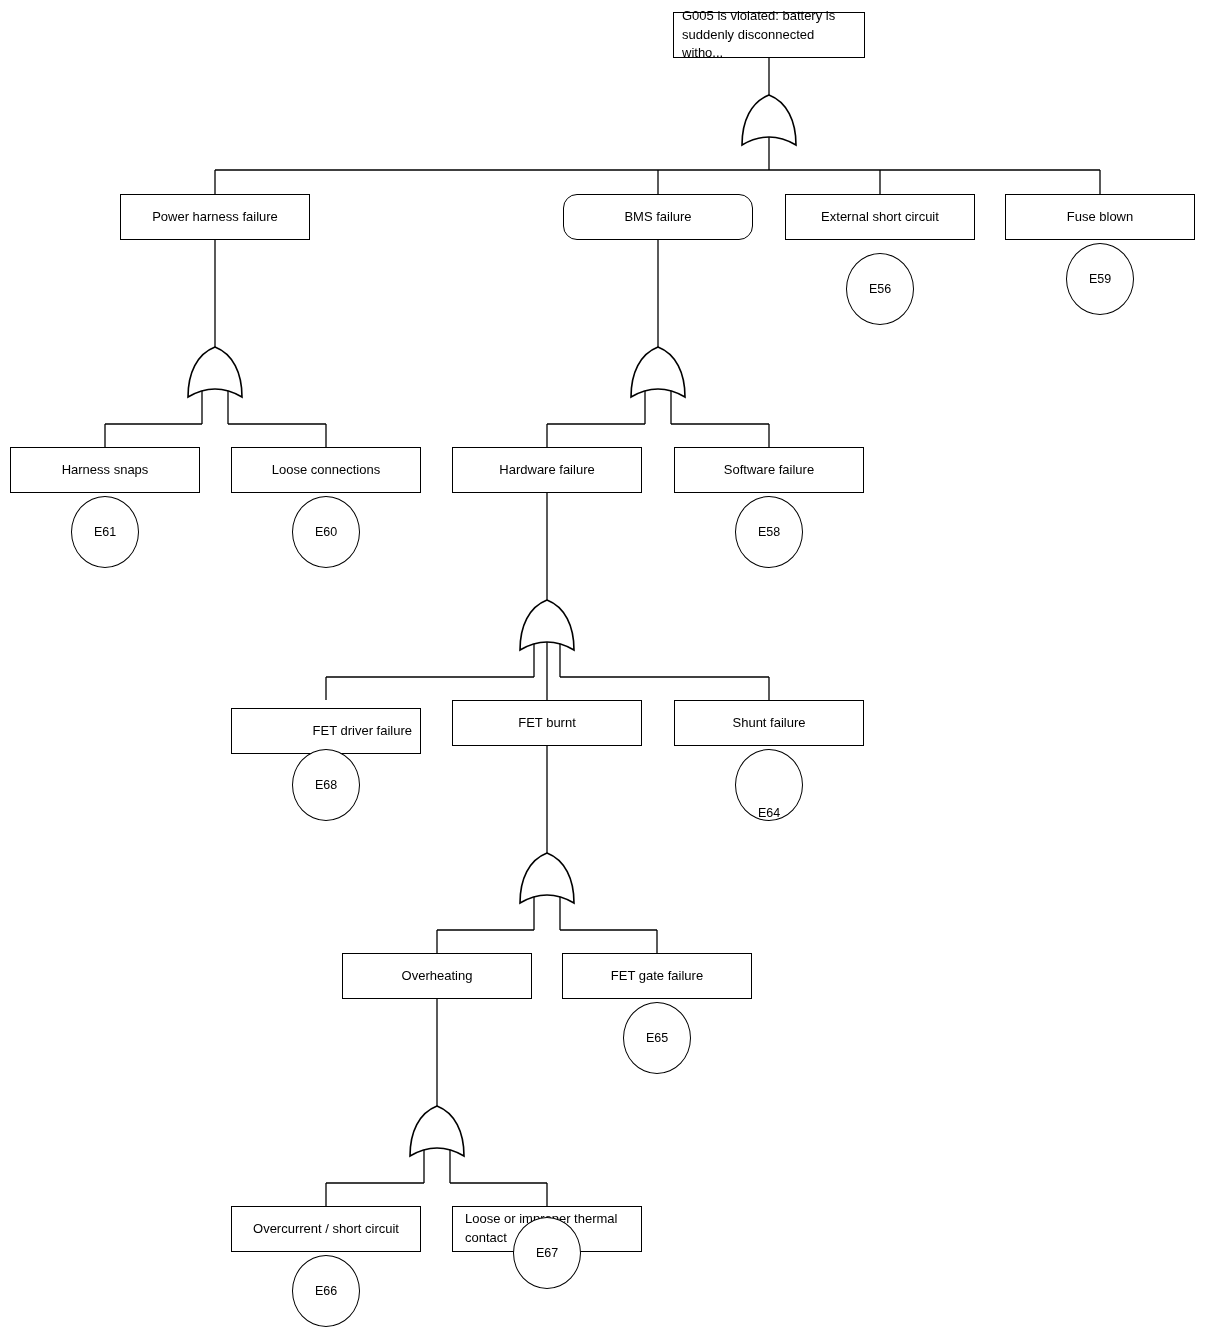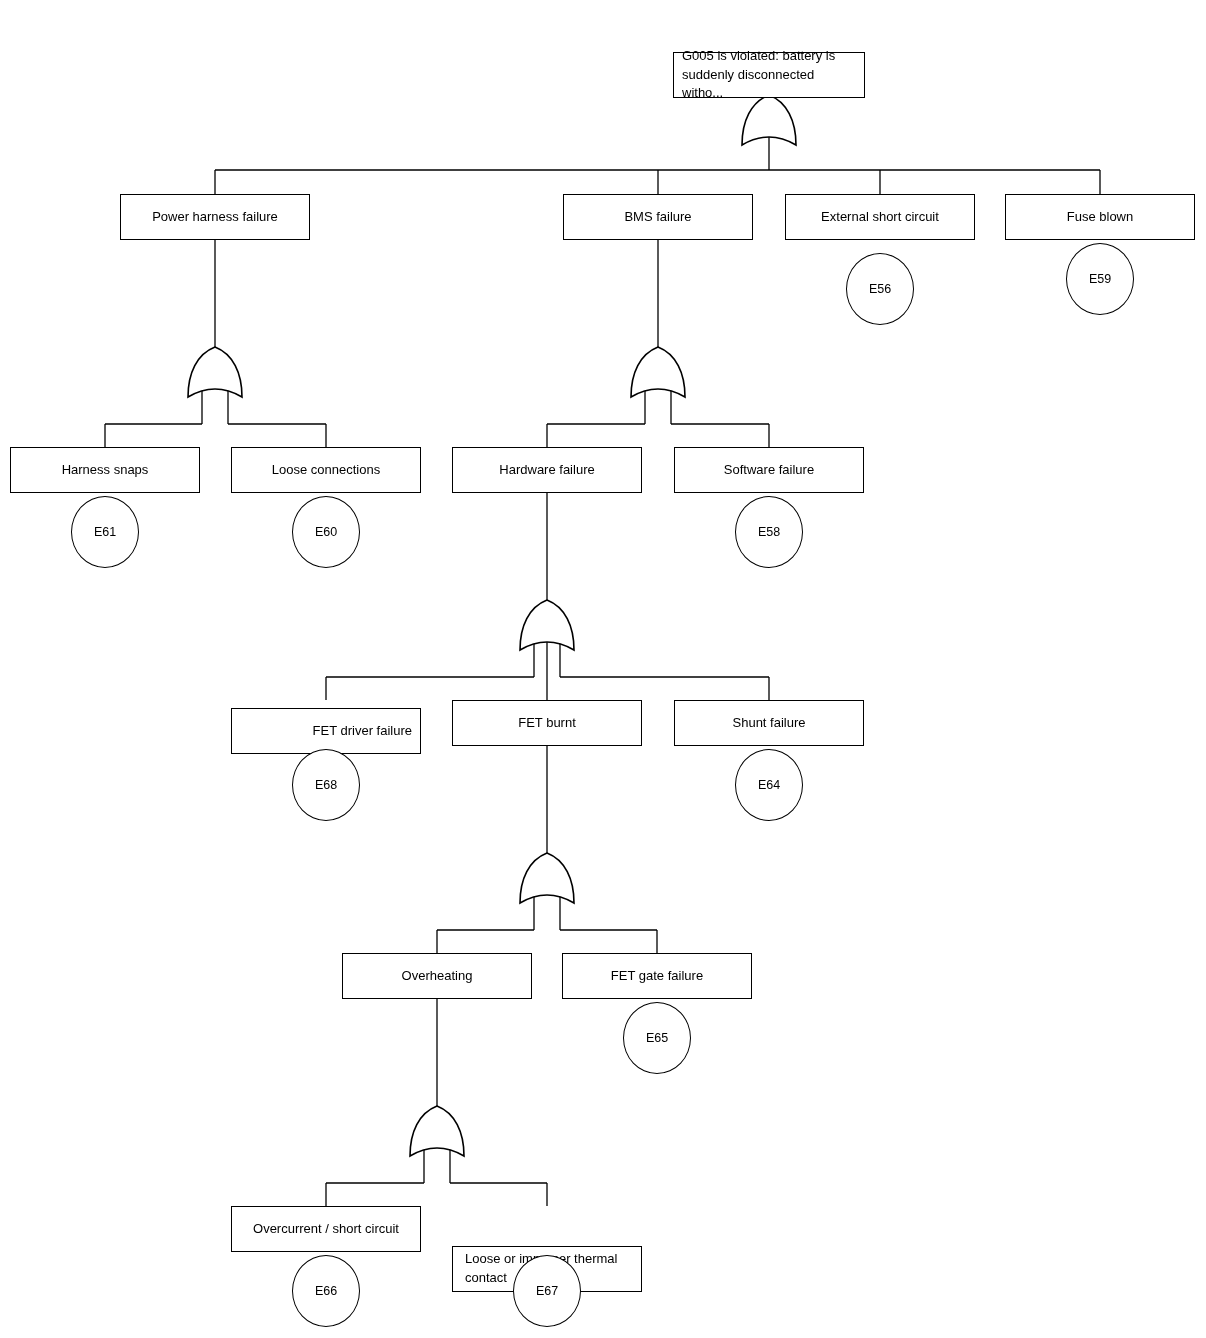--- a/index.html
+++ b/index.html
@@ -36,21 +36,20 @@
     align-items: center;
     justify-content: center;
     text-align: center;
     font-size: 13px;
     line-height: 1.45;
     padding: 0 8px;
   }
   .node.align-left {
     justify-content: flex-start;
     text-align: left;
-    margin-top: 40px;
   }
   .event {
     position: absolute;
     box-sizing: border-box;
     width: 68px;
     height: 72px;
     border: 1.5px solid #000000;
     border-radius: 50%;
     background: #ffffff;
     display: flex;
@@ -126,21 +125,21 @@
     </g>
   </svg>
 
   <div class="node align-left" style="left:673px; top:12px; width:192px;">
     <span>G005 is violated: battery is suddenly disconnected witho...</span>
   </div>
 
   <div class="node" style="left:120px; top:194px;">
     <span>Power harness failure</span>
   </div>
-  <div class="node" style="left:563px; top:194px;">
+  <div class="node" style="left:563px; top:194px;border-radius:14px;">
     <span>BMS failure</span>
   </div>
   <div class="node" style="left:785px; top:194px;">
     <span>External short circuit</span>
   </div>
   <div class="node" style="left:1005px; top:194px;">
     <span>Fuse blown</span>
   </div>
   <div class="event" style="left:846px; top:253px;">
     <span>E56</span>
@@ -176,21 +175,21 @@
   </div>
   <div class="node" style="left:452px; top:700px;">
     <span>FET burnt</span>
   </div>
   <div class="node" style="left:674px; top:700px;">
     <span>Shunt failure</span>
   </div>
   <div class="event" style="left:292px; top:749px;">
     <span>E68</span>
   </div>
-  <div class="event" style="left:735px; top:749px;">
+  <div class="event" style="left:735px; top:749px;align-items:flex-end;">
     <span>E64</span>
   </div>
 
   <div class="node" style="left:342px; top:953px;">
     <span>Overheating</span>
   </div>
   <div class="node" style="left:562px; top:953px;">
     <span>FET gate failure</span>
   </div>
   <div class="event" style="left:623px; top:1002px;">
@@ -199,17 +198,17 @@
 
   <div class="node" style="left:231px; top:1206px;">
     <span>Overcurrent / short circuit</span>
   </div>
   <div class="node align-left" style="left:452px; top:1206px; padding-left:12px;">
     <span>Loose or improper thermal contact</span>
   </div>
   <div class="event" style="left:292px; top:1255px;">
     <span>E66</span>
   </div>
-  <div class="event" style="left:513px; top:1255px;">
+  <div class="event" style="left:513px; top:1217px;">
     <span>E67</span>
   </div>
 
 </div>
 
 </body></html>

